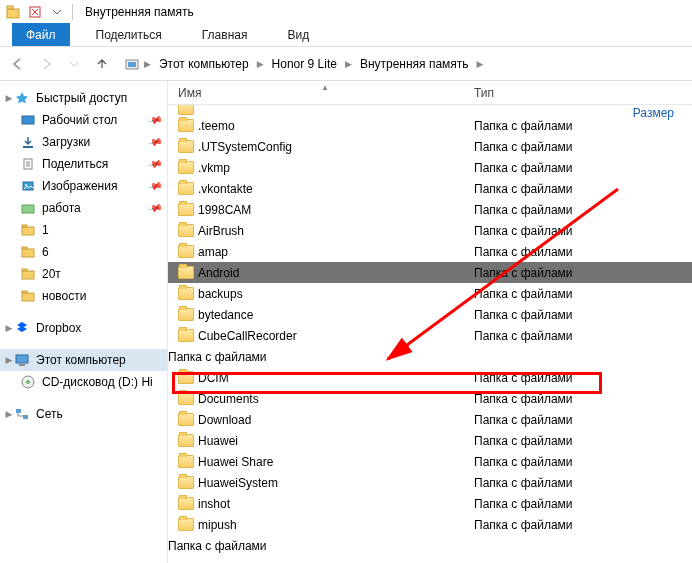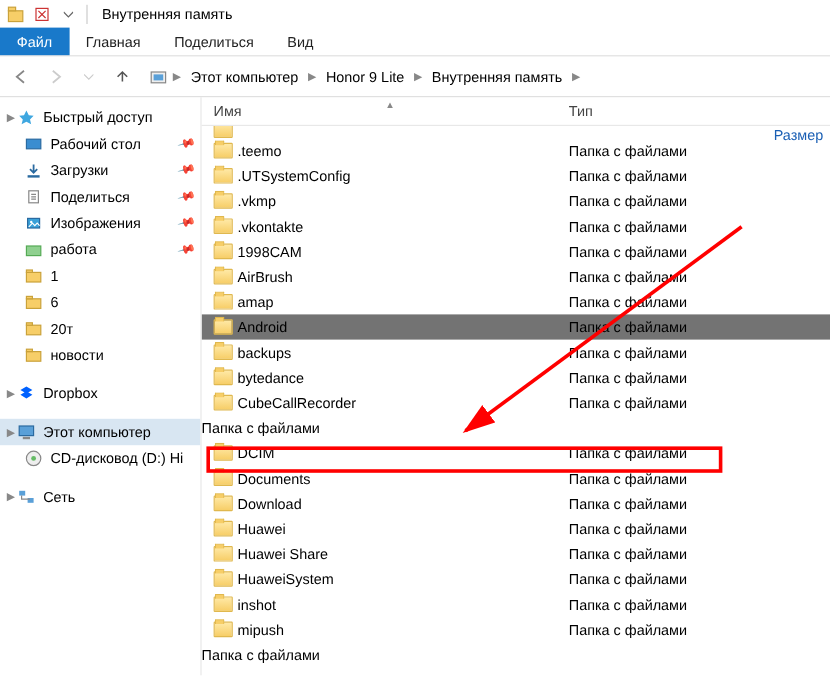--- a/index.html
+++ b/index.html
@@ -6,21 +6,21 @@
 body { background: #fff; width: 692px; height: 563px; overflow: hidden; color: #000; }
 
 
 .titlebar { height: 23px; display: flex; align-items: center; padding: 0 4px; gap: 4px; }
 .titlebar .qat-icon { width: 18px; height: 18px; display: flex; align-items: center; justify-content: center; }
 .titlebar .sep { width: 1px; height: 16px; background: #ccc; margin: 0 2px; }
 .titlebar .title { margin-left: 6px; }
 
 
 .ribbon { height: 24px; border-bottom: 1px solid #e0e0e0; display: flex; align-items: stretch; }
-.ribbon .tab { padding: 0 14px; display: flex; align-items: center; cursor: default; }
+.ribbon .tab { padding: 0 14px; display: flex; align-items: center; cursor: default; margin-left: 12px; }
 .ribbon .tab.file { background: #1979ca; color: #fff; }
 .ribbon .tab.normal { color: #222; }
 
 
 .navbar { height: 34px; display: flex; align-items: center; padding: 0 8px; gap: 8px; border-bottom: 1px solid #e0e0e0; }
 .nav-btn { width: 20px; height: 20px; display: flex; align-items: center; justify-content: center; color: #666; }
 .nav-btn.disabled { color: #bbb; }
 .breadcrumb { flex: 1; display: flex; align-items: center; gap: 4px; height: 24px; padding: 0 4px; }
 .bc-item { padding: 2px 4px; color: #000; }
 .bc-sep { color: #888; font-size: 9px; }
@@ -36,21 +36,21 @@
 .side-item .chev { position: absolute; left: 4px; width: 10px; text-align: center; color: #888; font-size: 9px; }
 .side-item .ico { width: 16px; height: 16px; display: flex; align-items: center; justify-content: center; }
 .side-spacer { height: 10px; }
 .pin { margin-left: auto; margin-right: 6px; color: #888; font-size: 10px; transform: rotate(30deg); }
 
 
 .filepane { flex: 1; display: flex; flex-direction: column; position: relative; }
 .columns { display: flex; height: 24px; border-bottom: 1px solid #e8e8e8; align-items: center; color: #444; }
 .col-name { width: 306px; padding-left: 10px; position: relative; }
 .col-type { width: 140px; }
-.col-size { flex: 1; text-align: right; padding-right: 6px; color: #1a5fb4; margin-top: 40px; }
+.col-size { flex: 1; text-align: right; padding-right: 18px; color: #1a5fb4; margin-top: 40px; }
 .sort-ind { position: absolute; left: 50%; top: -3px; font-size: 8px; color: #888; }
 .rows { overflow: hidden; }
 .row { display: flex; align-items: center; height: 21px; }
 .row.selected { background: #737373; }
 .row .cell-name { width: 306px; padding-left: 10px; display: flex; align-items: center; gap: 4px; }
 .row .cell-type { width: 140px; }
 .folder-ico { width: 16px; height: 13px; background: linear-gradient(#ffe9a6,#f7ce68); border: 1px solid #e0b84e; border-radius: 1px; position: relative; }
 .folder-ico::before { content: ""; position: absolute; top: -3px; left: 0; width: 6px; height: 3px; background: #f7ce68; border: 1px solid #e0b84e; border-bottom: none; border-radius: 1px 1px 0 0; }
 
 
@@ -80,22 +80,22 @@
     <svg width="8" height="8">
         <path d="M0 2l4 4 4-4" fill="none" stroke="#666"></path>
       </svg>
   </span>
   <span class="sep"></span>
   <span class="title">Внутренняя память</span>
 </div>
 
 <div class="ribbon">
   <div class="tab file">Файл</div>
+  <div class="tab normal">Поделиться</div>
   <div class="tab normal">Главная</div>
-  <div class="tab normal">Поделиться</div>
   <div class="tab normal">Вид</div>
 </div>
 
 <div class="navbar">
   <span class="nav-btn disabled">
     <svg width="14" height="14">
         <path d="M9 2L3 7l6 5" fill="none" stroke="#888" stroke-width="1.5"></path>
       </svg>
   </span>
   <span class="nav-btn disabled">

